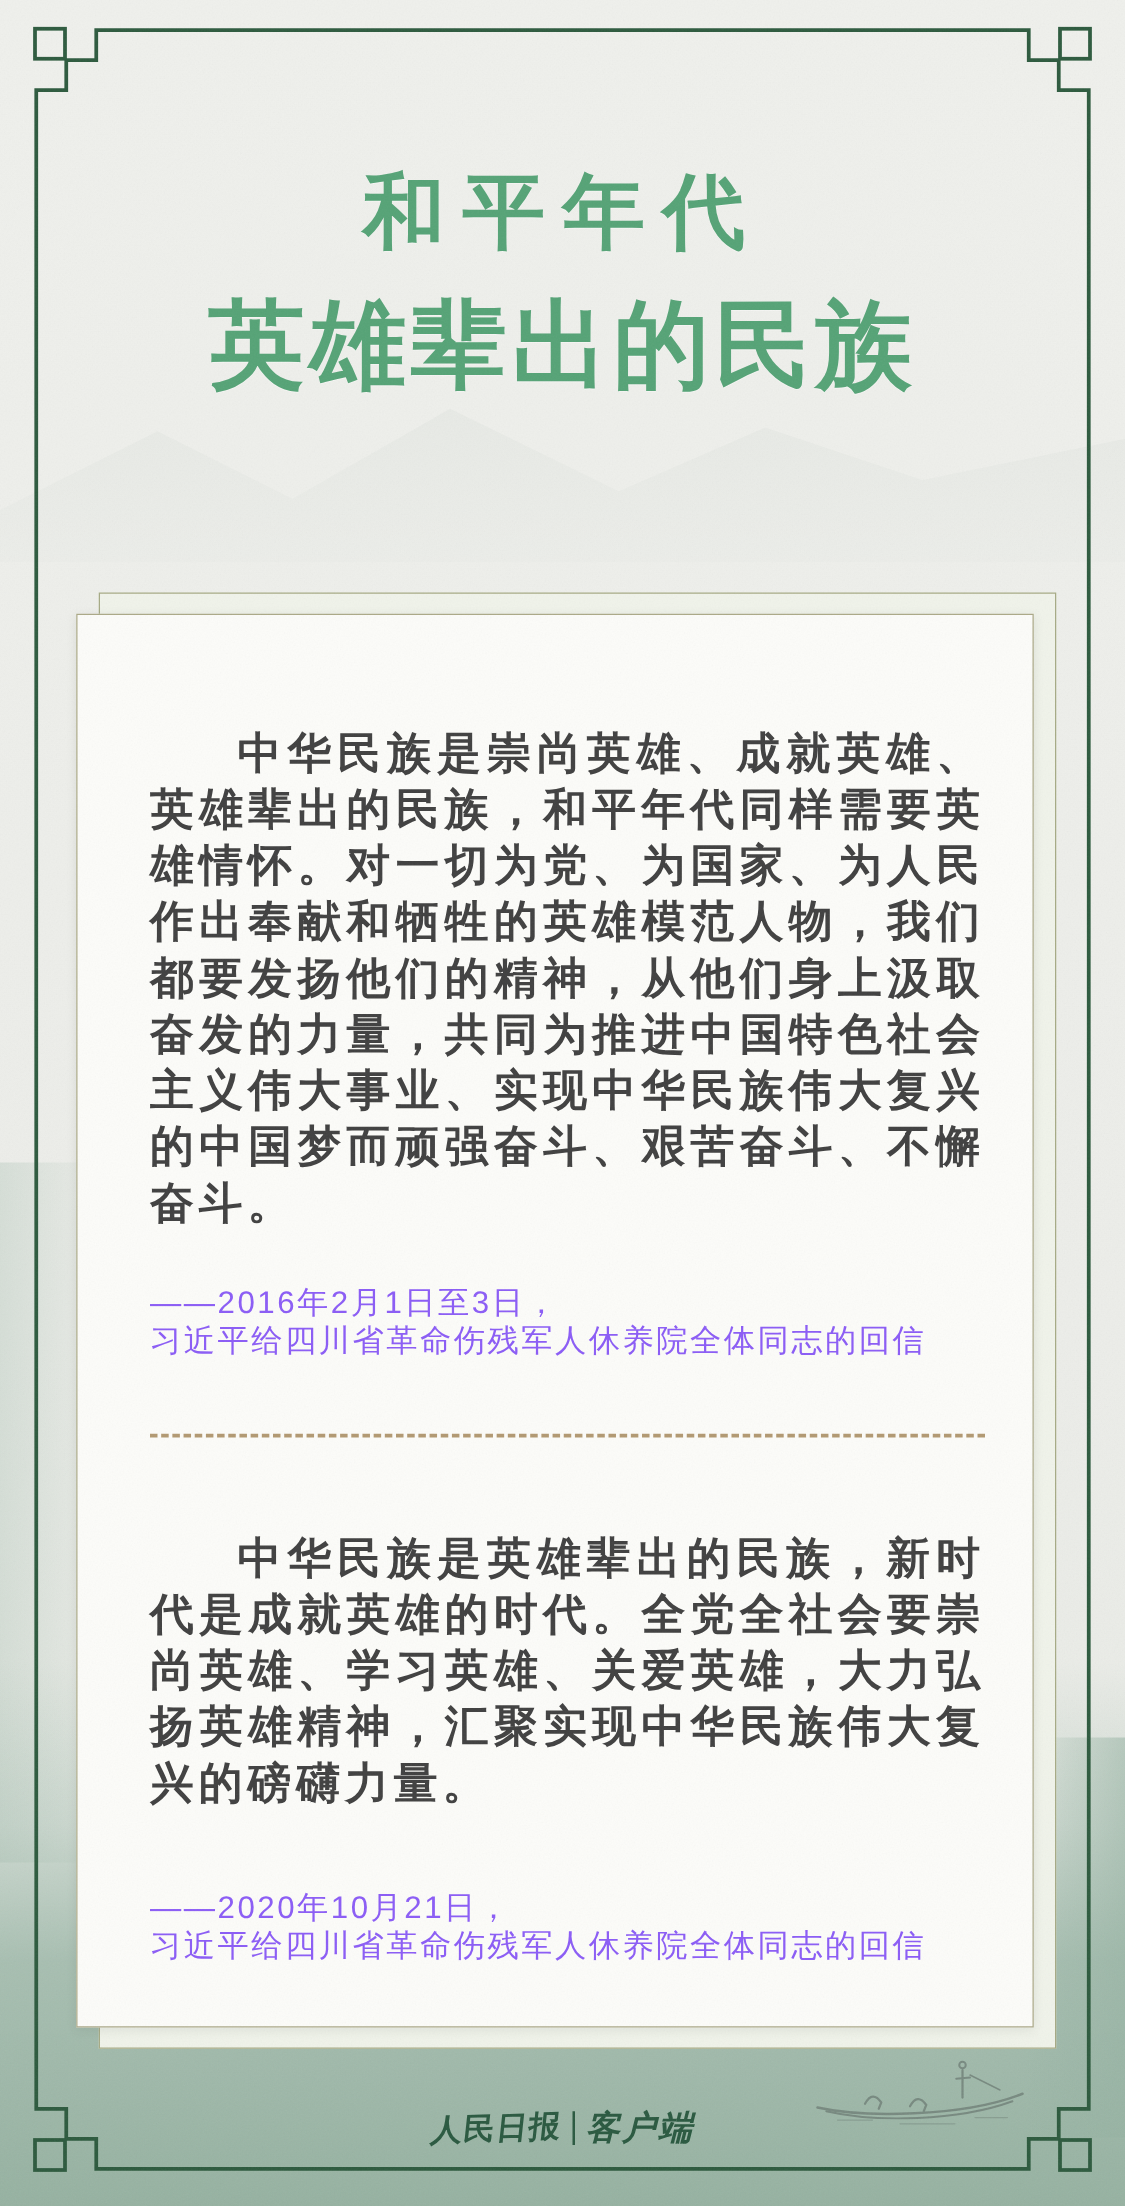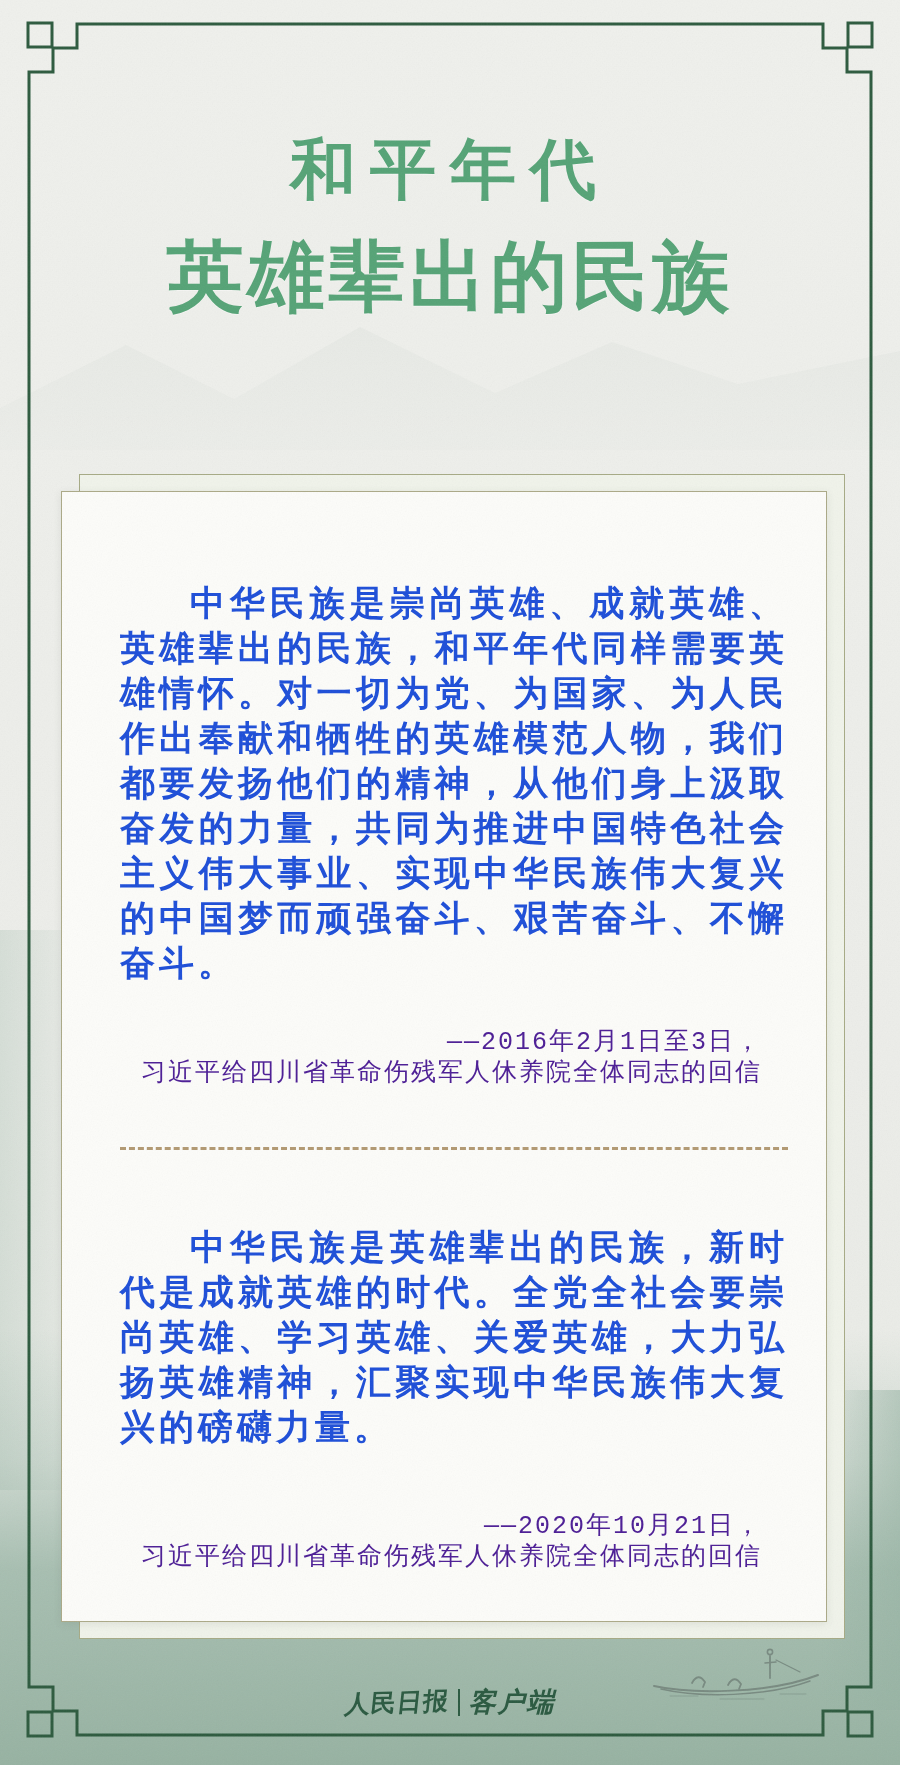--- a/index.html
+++ b/index.html
@@ -32,26 +32,26 @@
 
   
   .card-back{left:79px;top:474px;width:764px;height:1163px;z-index:2;
     background:#f0f3ea;border:1px solid #a6aa85;}
   .card{left:61px;top:491px;width:764px;height:1129px;z-index:3;
     background:#fcfcf9;border:1px solid #aba987;box-shadow:0 2px 8px rgba(60,70,60,.10);
     color:#24241f;}
   .card-inner{position:absolute;left:58px;right:38px;top:0;bottom:0;}
   .quote{font-family:"DejaVu Serif","Liberation Serif",serif;font-weight:700;
     font-size:35px;line-height:45px;letter-spacing:4px;text-align:justify;
-    text-indent:2em;color:#1d4ed8;margin:0;}
+    text-indent:2em;color:#404040;margin:0;}
   .q1{margin-top:88px;}
   .q2{margin-top:74px;}
-  .attribution{font-family:Liberation Mono, monospace;font-weight:400;
-    font-size:25px;line-height:31px;letter-spacing:2px;color:#4c1d95;
-    text-align:right;padding-right:26px;margin:0;}
+  .attribution{font-family:Liberation Sans, sans-serif;font-weight:400;
+    font-size:25px;line-height:31px;letter-spacing:2px;color:#8b5cf6;
+    text-align:left;padding-right:26px;margin:0;}
   .a1{margin-top:42px;}
   .a2{margin-top:62px;}
   .divider{height:0;border-top:3px dashed #b29972;margin-top:58px;}
 
   
   .boat{left:648px;top:1642px;width:190px;height:62px;z-index:4;opacity:.8;}
 
   
   .footer{left:0;right:0;top:1684px;z-index:4;display:flex;align-items:center;
     justify-content:center;color:#2a5940;}

